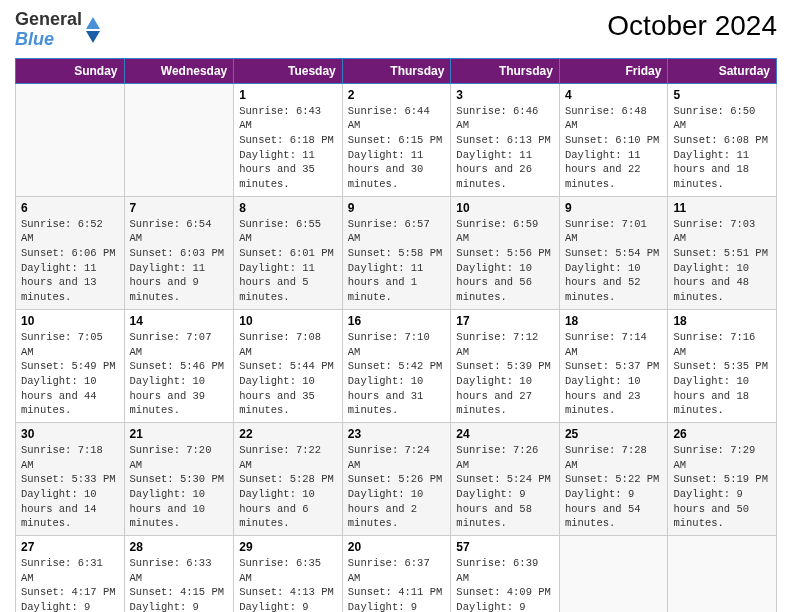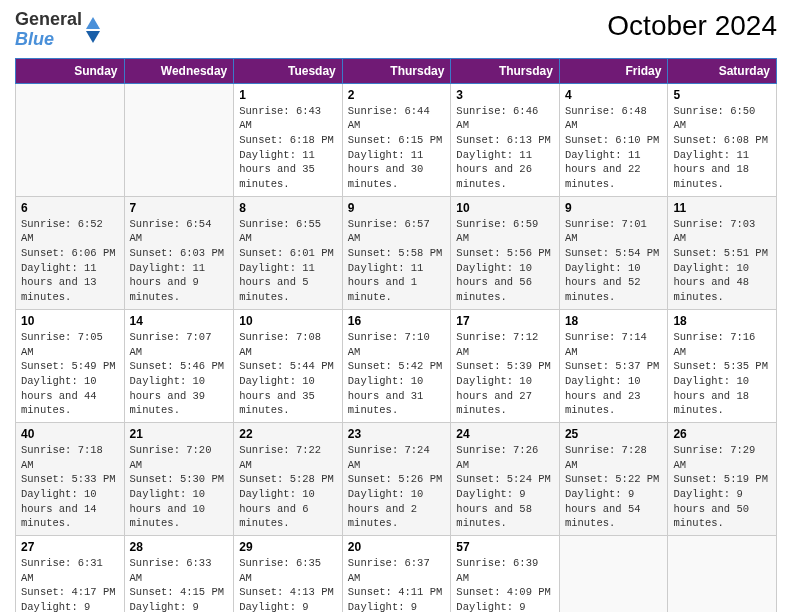--- a/index.html
+++ b/index.html
@@ -146,21 +146,21 @@
         <tr>
           <td><span class="day-number">10</span><span class="cell-text">Sunrise: 7:05 AM<br>Sunset: 5:49 PM<br>Daylight: 10 hours and 44 minutes.</span></td>
           <td><span class="day-number">14</span><span class="cell-text">Sunrise: 7:07 AM<br>Sunset: 5:46 PM<br>Daylight: 10 hours and 39 minutes.</span></td>
           <td><span class="day-number">10</span><span class="cell-text">Sunrise: 7:08 AM<br>Sunset: 5:44 PM<br>Daylight: 10 hours and 35 minutes.</span></td>
           <td><span class="day-number">16</span><span class="cell-text">Sunrise: 7:10 AM<br>Sunset: 5:42 PM<br>Daylight: 10 hours and 31 minutes.</span></td>
           <td><span class="day-number">17</span><span class="cell-text">Sunrise: 7:12 AM<br>Sunset: 5:39 PM<br>Daylight: 10 hours and 27 minutes.</span></td>
           <td><span class="day-number">18</span><span class="cell-text">Sunrise: 7:14 AM<br>Sunset: 5:37 PM<br>Daylight: 10 hours and 23 minutes.</span></td>
           <td><span class="day-number">18</span><span class="cell-text">Sunrise: 7:16 AM<br>Sunset: 5:35 PM<br>Daylight: 10 hours and 18 minutes.</span></td>
         </tr>
         <tr>
-          <td><span class="day-number">40</span><span class="cell-text">Sunrise: 7:18 AM<br>Sunset: 5:33 PM<br>Daylight: 10 hours and 14 minutes.</span></td>
+          <td><span class="day-number">30</span><span class="cell-text">Sunrise: 7:18 AM<br>Sunset: 5:33 PM<br>Daylight: 10 hours and 14 minutes.</span></td>
           <td><span class="day-number">21</span><span class="cell-text">Sunrise: 7:20 AM<br>Sunset: 5:30 PM<br>Daylight: 10 hours and 10 minutes.</span></td>
           <td><span class="day-number">22</span><span class="cell-text">Sunrise: 7:22 AM<br>Sunset: 5:28 PM<br>Daylight: 10 hours and 6 minutes.</span></td>
           <td><span class="day-number">23</span><span class="cell-text">Sunrise: 7:24 AM<br>Sunset: 5:26 PM<br>Daylight: 10 hours and 2 minutes.</span></td>
           <td><span class="day-number">24</span><span class="cell-text">Sunrise: 7:26 AM<br>Sunset: 5:24 PM<br>Daylight: 9 hours and 58 minutes.</span></td>
           <td><span class="day-number">25</span><span class="cell-text">Sunrise: 7:28 AM<br>Sunset: 5:22 PM<br>Daylight: 9 hours and 54 minutes.</span></td>
           <td><span class="day-number">26</span><span class="cell-text">Sunrise: 7:29 AM<br>Sunset: 5:19 PM<br>Daylight: 9 hours and 50 minutes.</span></td>
         </tr>
         <tr>
           <td><span class="day-number">27</span><span class="cell-text">Sunrise: 6:31 AM<br>Sunset: 4:17 PM<br>Daylight: 9 hours and 45 minutes.</span></td>
           <td><span class="day-number">28</span><span class="cell-text">Sunrise: 6:33 AM<br>Sunset: 4:15 PM<br>Daylight: 9 hours and 41 minutes.</span></td>

